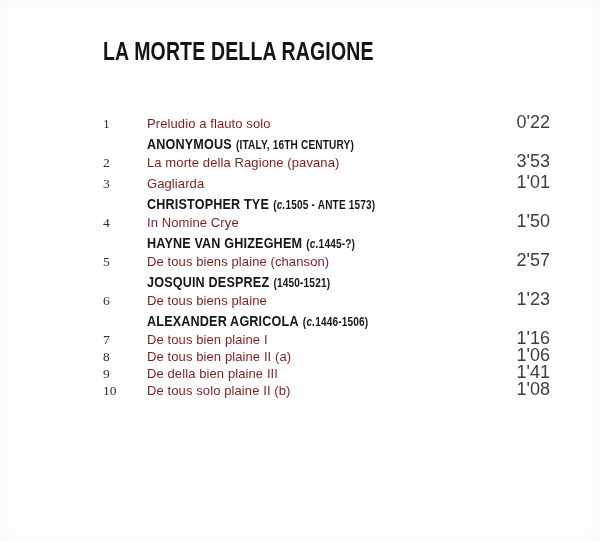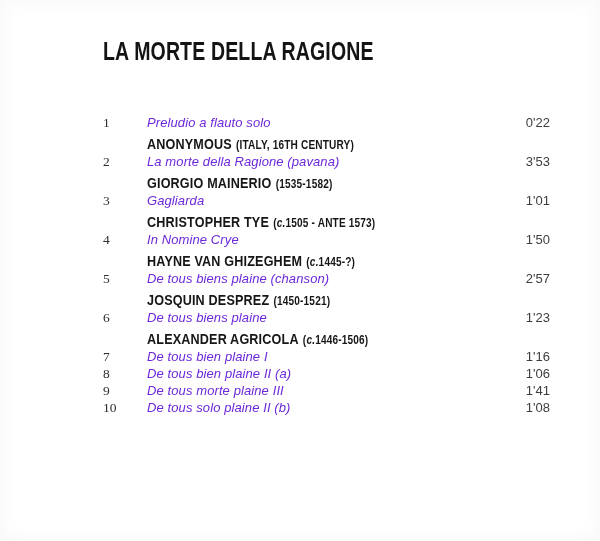--- a/index.html
+++ b/index.html
@@ -74,28 +74,27 @@
     box-sizing: border-box;
     padding-left: 3px;
     font-family: "Liberation Serif", serif;
     font-size: 13.5px;
     color: #2f2f2f;
     flex: 0 0 auto;
   }
   .ttl {
     flex: 1 1 auto;
     font-size: 13px;
-    color: #6d28d9;
+    color: #7f1d1d;
     letter-spacing: 0.1px;
     white-space: nowrap;
-    font-style: italic;
   }
   .dur {
     flex: 0 0 auto;
-    font-size: 13px;
+    font-size: 18px;
     color: #3d3d3d;
     text-align: right;
   }
 </style>
 </head>
 <body>
 
 <div class="page">
 
   <h1 class="title">LA MORTE DELLA RAGIONE</h1>
@@ -115,23 +114,20 @@
         <span class="cscale"><span class="cname">ANONYMOUS</span><span class="cdetail"><span>(</span><span class="circa"></span><span>ITALY, 16TH CENTURY)</span></span></span>
       </div>
       <div class="row">
         <span class="num">2</span>
         <span class="ttl">La morte della Ragione (pavana)</span>
         <span class="dur">3'53</span>
       </div>
     </div>
 
     <div class="section">
-      <div class="composer">
-        <span class="cscale"><span class="cname">GIORGIO MAINERIO</span><span class="cdetail"><span>(</span><span class="circa"></span><span>1535-1582)</span></span></span>
-      </div>
       <div class="row">
         <span class="num">3</span>
         <span class="ttl">Gagliarda</span>
         <span class="dur">1'01</span>
       </div>
     </div>
 
     <div class="section">
       <div class="composer">
         <span class="cscale"><span class="cname">CHRISTOPHER TYE</span><span class="cdetail"><span>(</span><span class="circa">c.</span><span>1505 - ANTE 1573)</span></span></span>
@@ -174,21 +170,21 @@
         <span class="ttl">De tous bien plaine I</span>
         <span class="dur">1'16</span>
       </div>
       <div class="row">
         <span class="num">8</span>
         <span class="ttl">De tous bien plaine II (a)</span>
         <span class="dur">1'06</span>
       </div>
       <div class="row">
         <span class="num">9</span>
-        <span class="ttl">De tous morte plaine III</span>
+        <span class="ttl">De della bien plaine III</span>
         <span class="dur">1'41</span>
       </div>
       <div class="row">
         <span class="num">10</span>
         <span class="ttl">De tous solo plaine II (b)</span>
         <span class="dur">1'08</span>
       </div>
     </div>
 
   </div>

